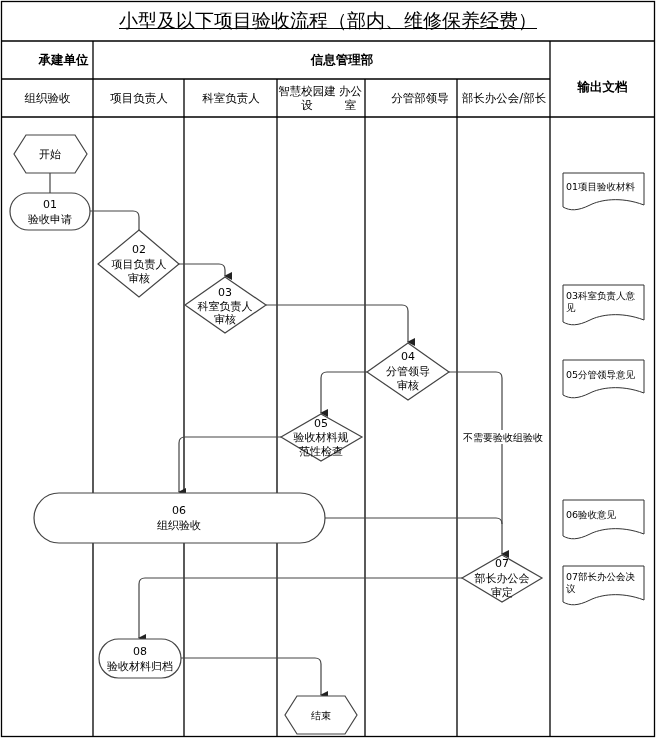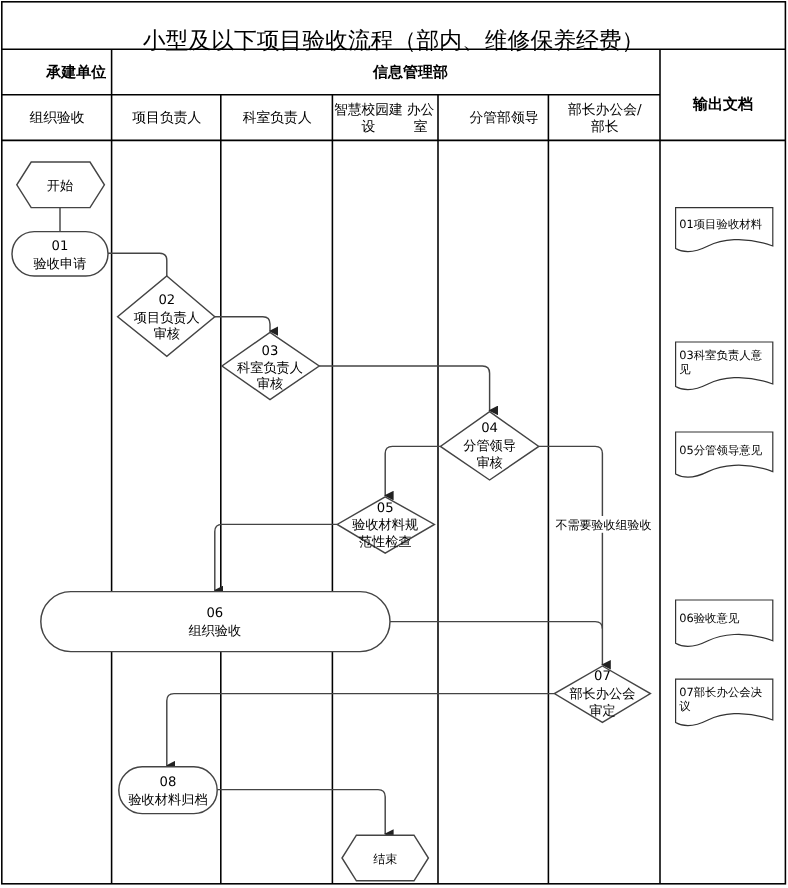--- a/index.html
+++ b/index.html
@@ -1,21 +1,21 @@
 <!DOCTYPE html>
 <html><head>
   <meta charset="utf-8">
   <style>
     html, body { margin: 0; padding: 0; background: #ffffff; }
     body { width: 657px; height: 740px; position: relative; overflow: hidden;
            font-family: "DejaVu Sans", "Liberation Sans", sans-serif; color: #000; }
     #chart { position: absolute; left: 0; top: 0; width: 657px; height: 740px; }
     .hdr { position: absolute; display: flex; align-items: center; justify-content: center;
            text-align: center; line-height: 1.15; }
-    .title { left: 2px; top: 16px; width: 652px; height: 38px; font-size: 19px; }
+    .title { left: 2px; top: 2px; width: 652px; height: 38px; font-size: 19px; text-decoration: underline; }
     .bold { font-weight: bold; font-size: 12.5px; }
     .col { font-size: 11.5px; }
     .node-text { font-size: 11px; text-anchor: middle; fill: #000; }
     .doc-text { font-size: 9.5px; fill: #000; }
     .lbl-text { font-size: 10px; fill: #000; }
   </style>
 </head>
 <body>
 
 <svg id="chart" viewBox="0 0 657 740" xmlns="http://www.w3.org/2000/svg">
@@ -157,16 +157,16 @@
 <div class="hdr bold" style="left:551px;top:42px;width:103px;height:91px;">输出文档</div>
 
 <div class="hdr col" style="left:2px;top:80px;width:91px;height:37px;">组织验收</div>
 <div class="hdr col" style="left:94px;top:80px;width:90px;height:37px;">项目负责人</div>
 <div class="hdr col" style="left:185px;top:80px;width:92px;height:37px;">科室负责人</div>
 <div class="hdr col" style="left:278px;top:80px;width:87px;height:37px;">
   <span>智慧校园建设</span>
   <span>办公室</span>
 </div>
 <div class="hdr col" style="left:366px;top:80px;width:108px;height:37px;">分管部领导</div>
-<div class="hdr col" style="left:458px;top:80px;width:92px;height:37px;flex-direction:column;">
+<div class="hdr col" style="left:458px;top:80px;width:92px;height:37px;flex-direction:row;">
   <span>部长办公会/</span>
   <span>部长</span>
 </div>
 
 </body></html>

